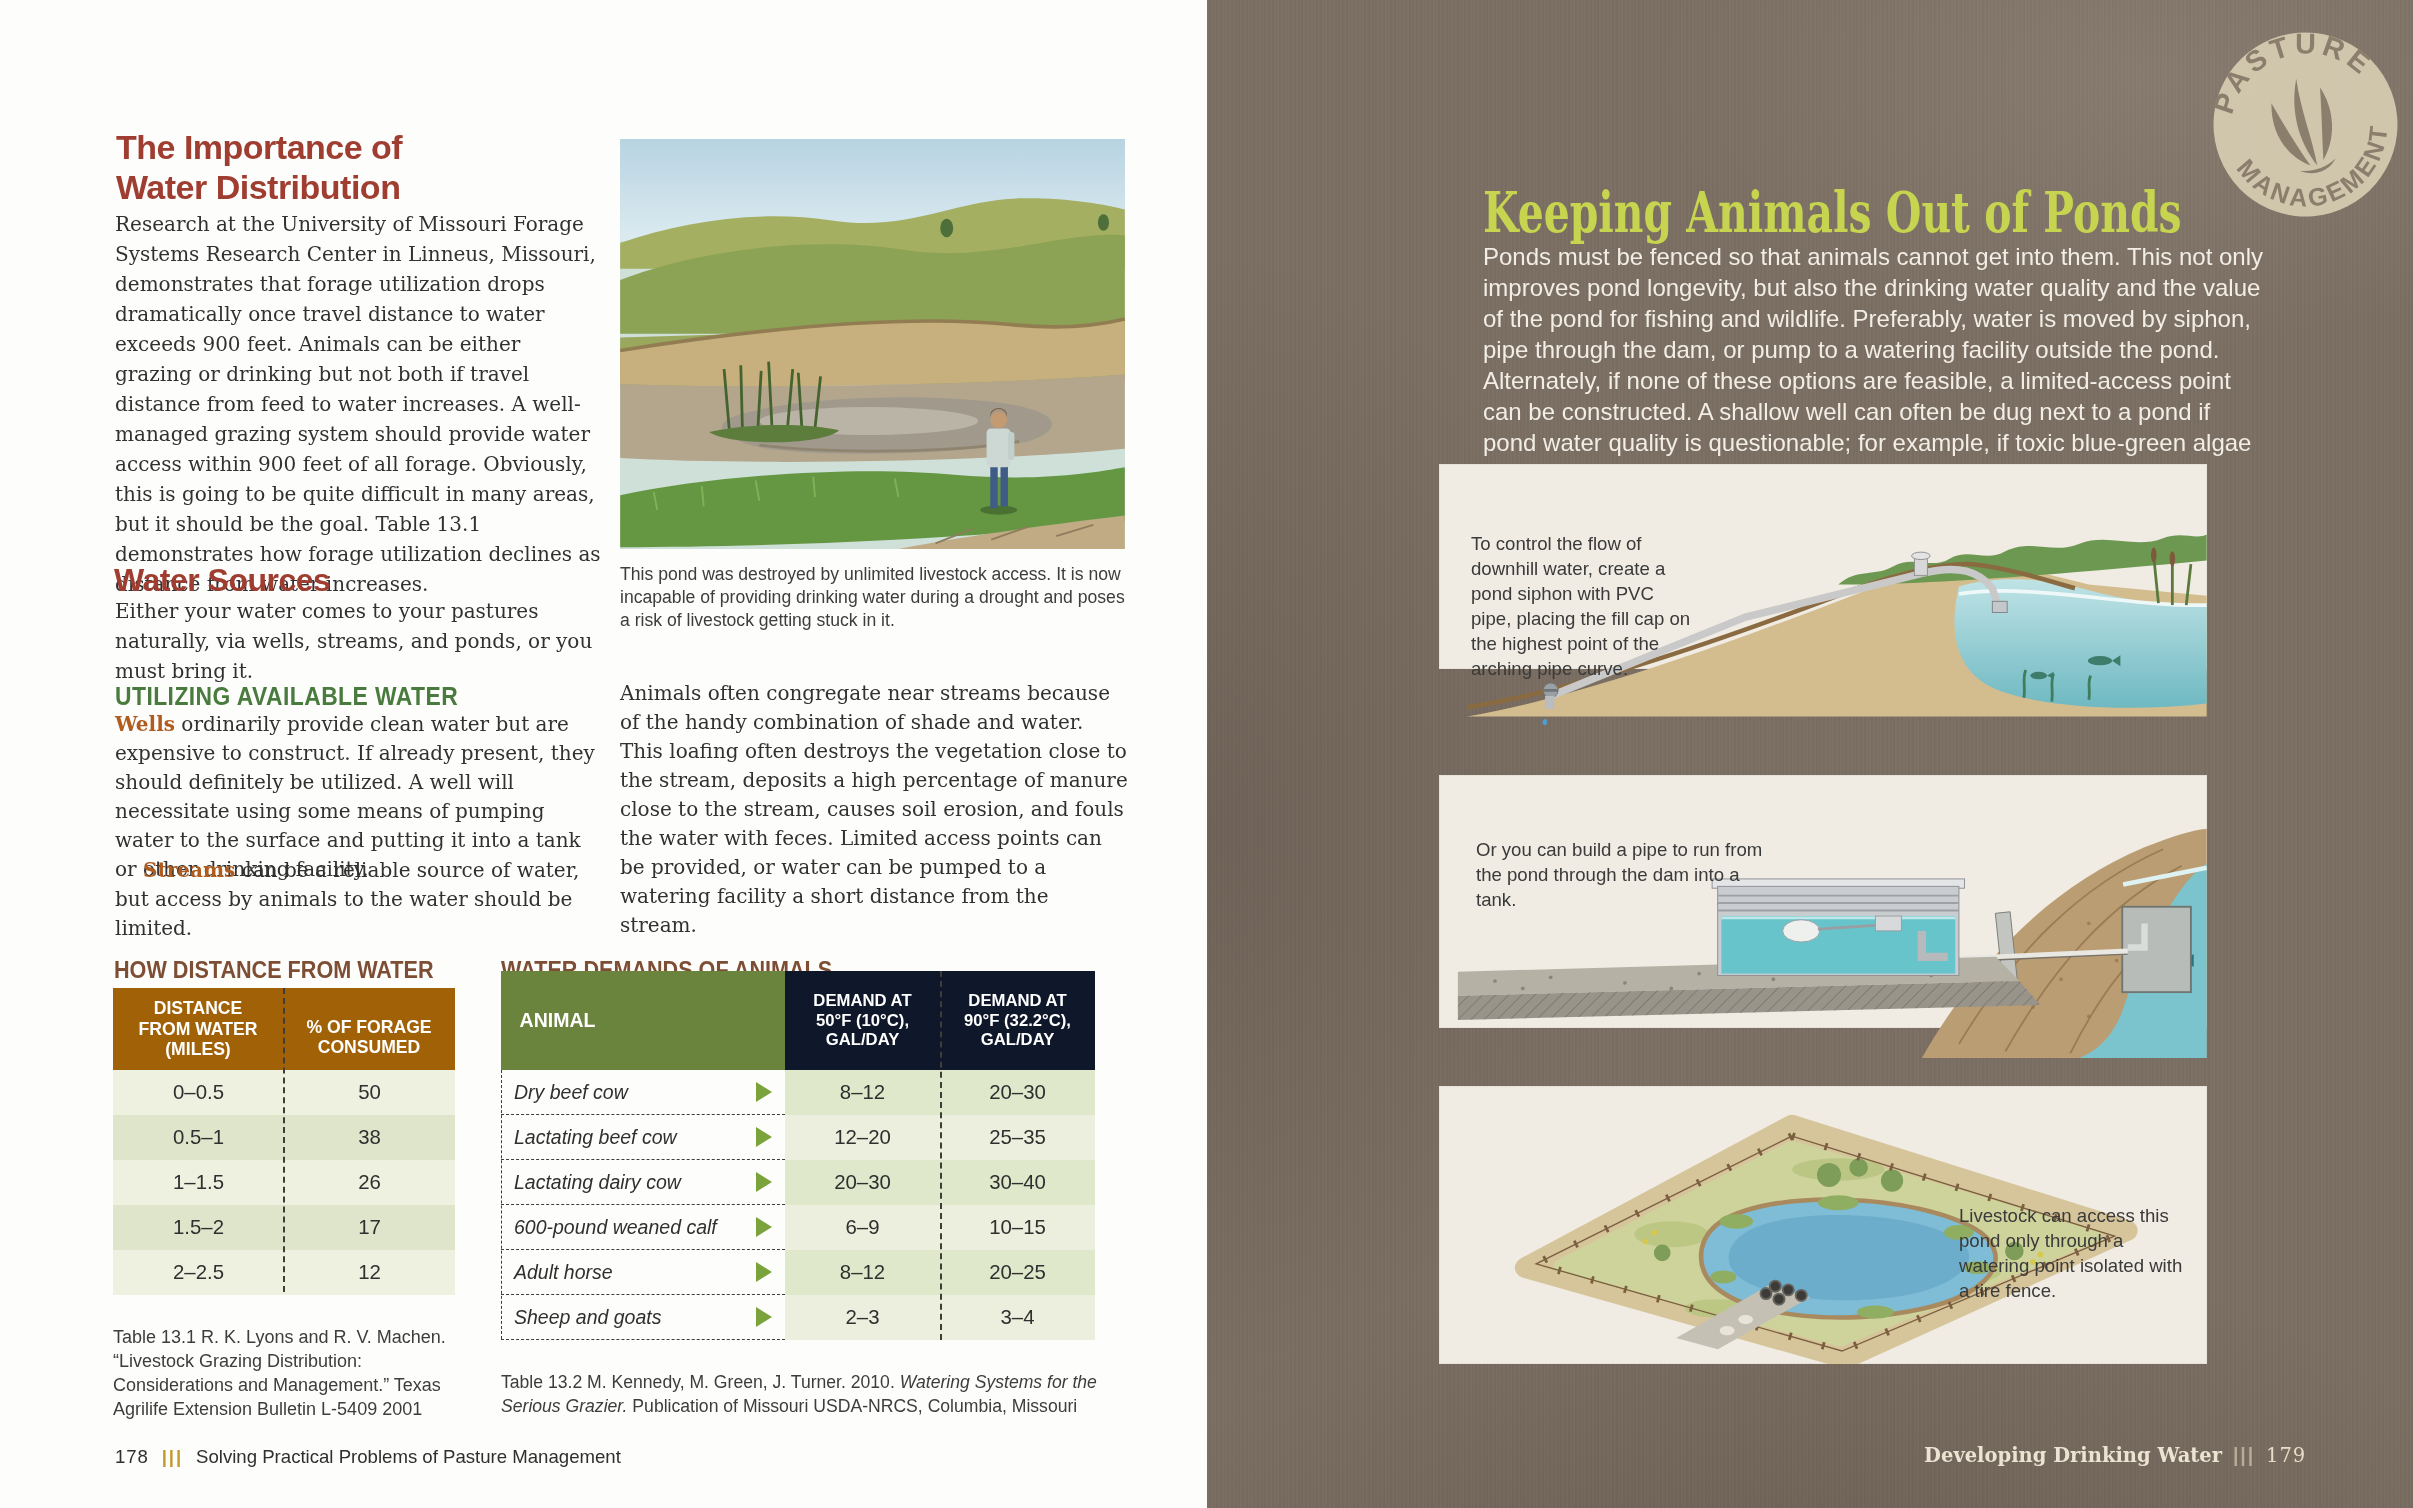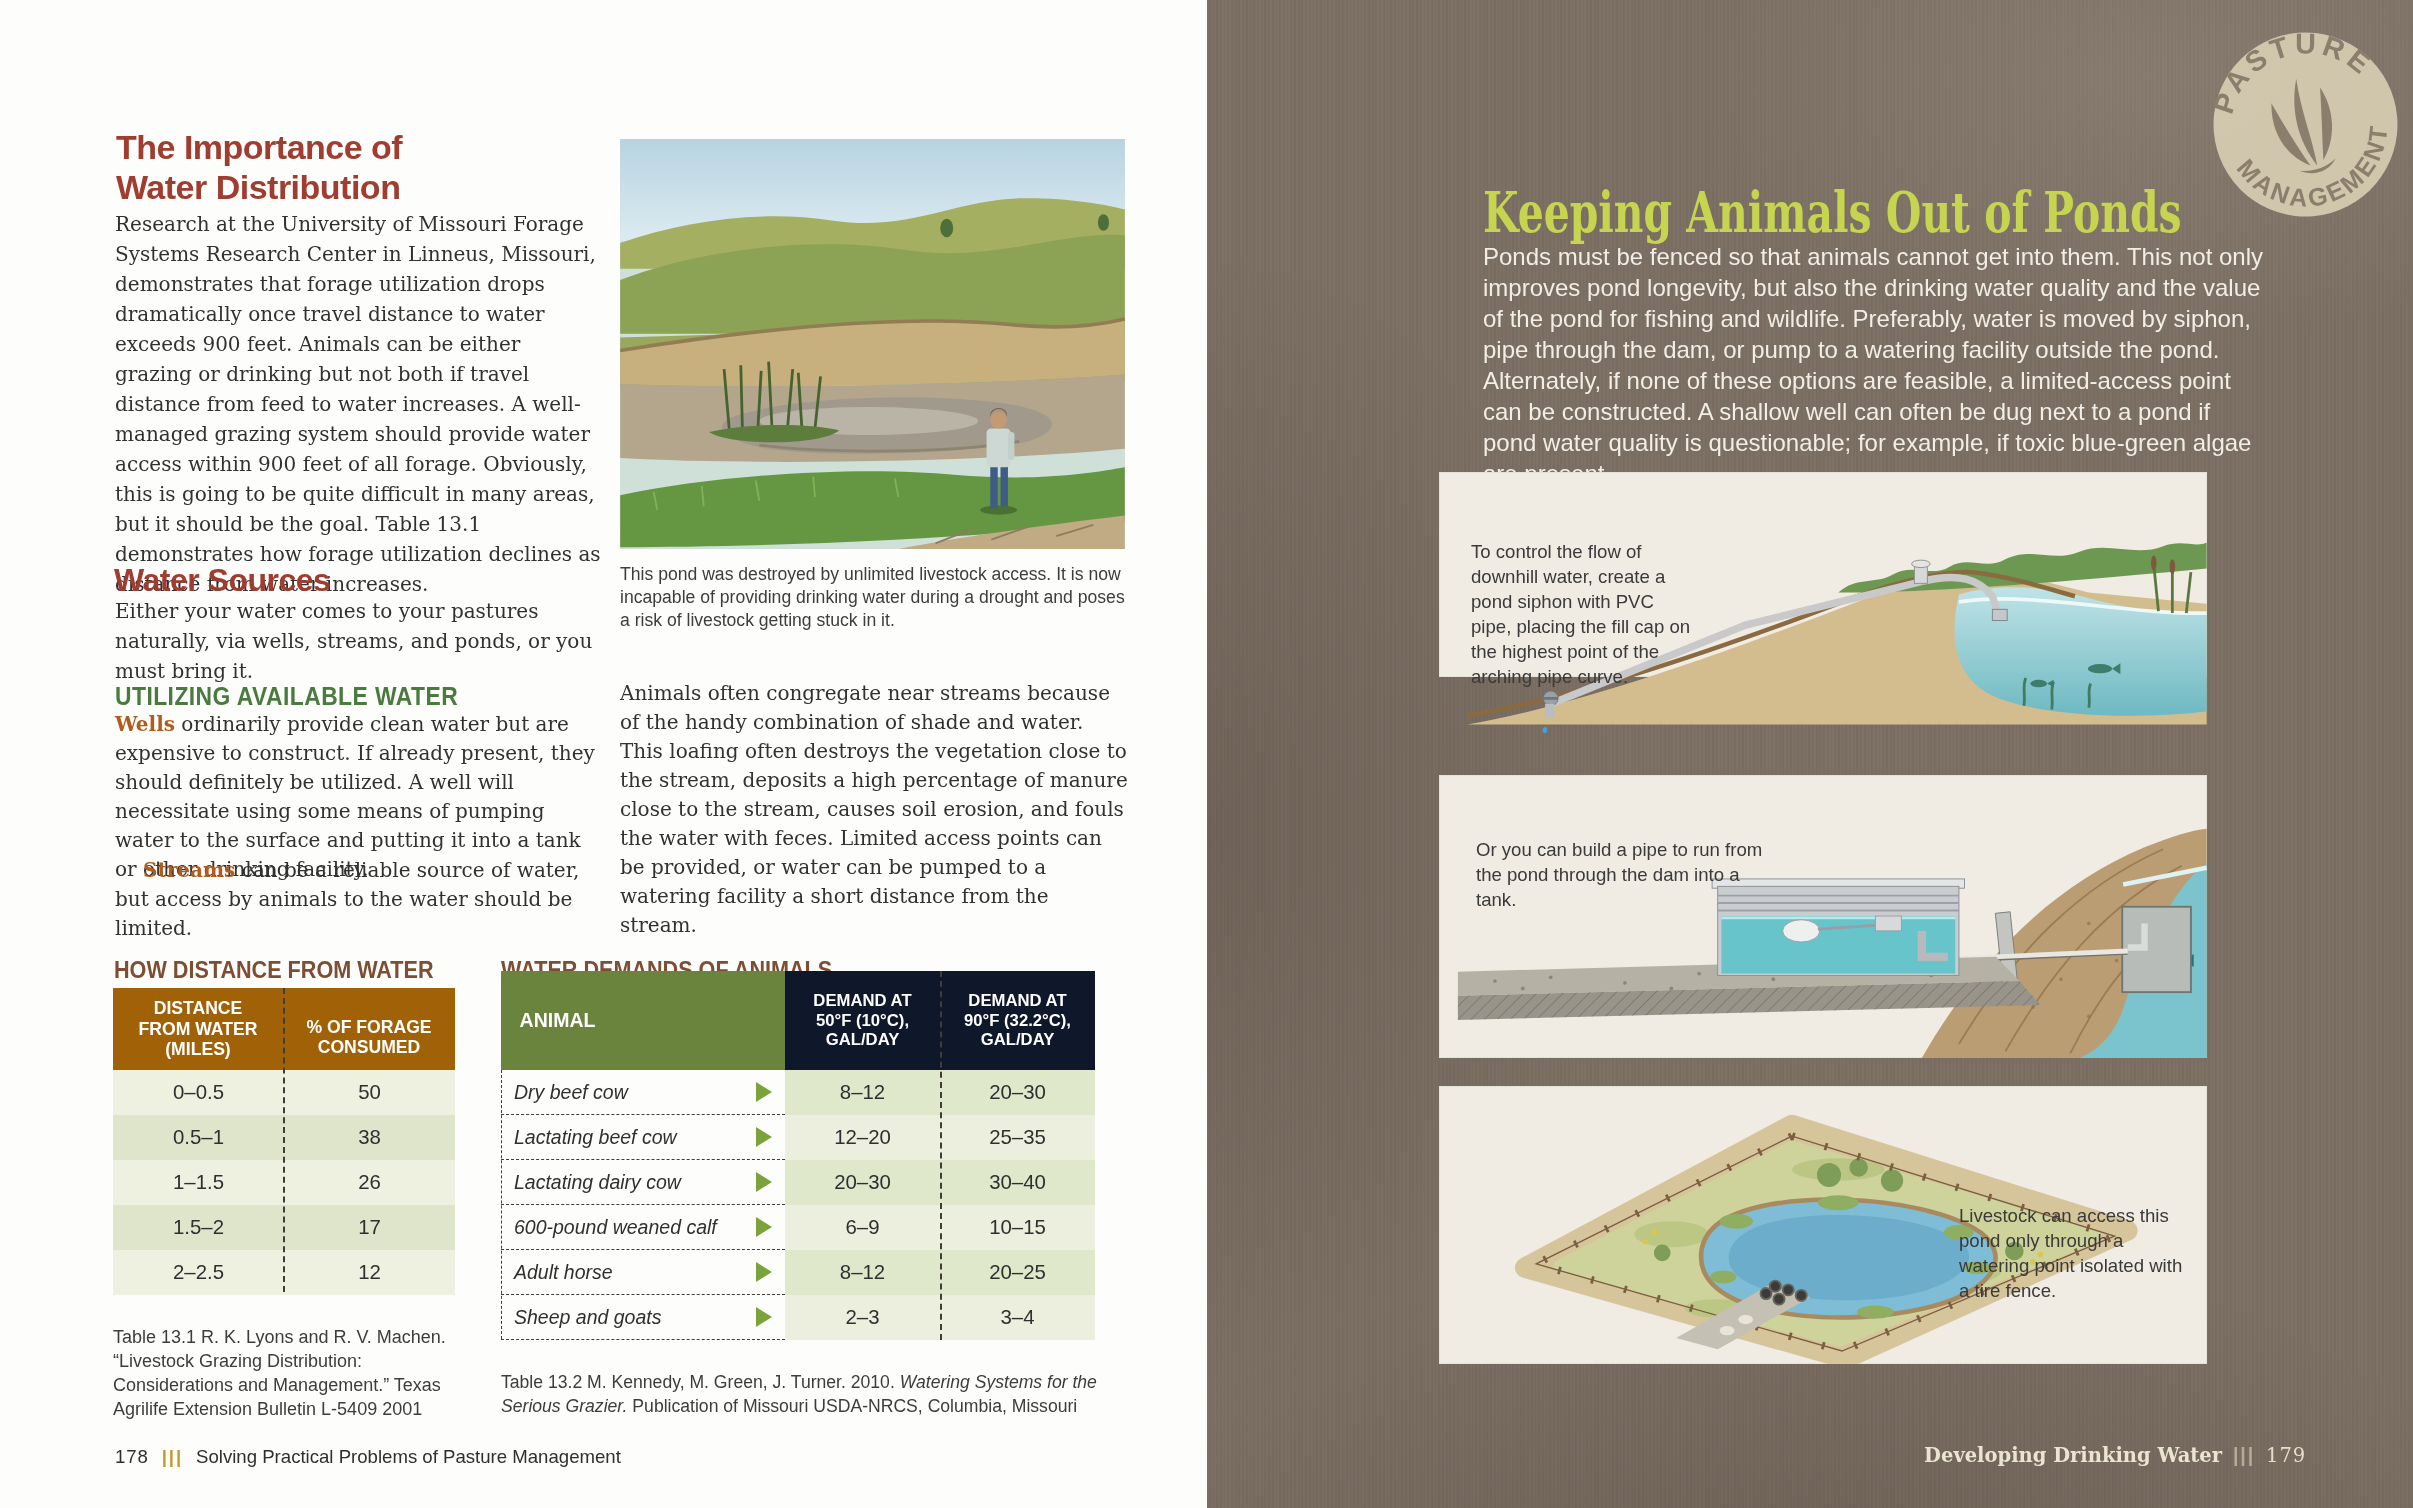--- a/index.html
+++ b/index.html
@@ -72,22 +72,22 @@
   .rp-bg{left:1207px;top:0;width:1207px;height:1508px;background-color:#7b6e63;
     background-image:
       radial-gradient(835px 464px at 78% 5%, rgba(240,234,222,0.10), rgba(240,234,222,0) 60%),
       radial-gradient(1485px 928px at 50% 115%, rgba(30,24,18,0.20), rgba(30,24,18,0) 55%),
       radial-gradient(928px 1300px at 0% 55%, rgba(35,28,22,0.14), rgba(0,0,0,0) 45%),
       repeating-linear-gradient(90deg, rgba(255,255,255,0.015) 0 1.9px, rgba(0,0,0,0.02) 1.9px 3.7px);}
   .rp-head{left:1483px;top:141px;font:700 56px "DejaVu Serif",serif;color:#c6d44f;
            transform:scaleX(.73);transform-origin:left top;white-space:nowrap;}
   .rp-intro{left:1483px;top:217px;width:787px;font-size:24px;line-height:31px;color:#f2eee6;}
   .panel{left:1439px;width:768px;background:#f0ece3;box-shadow:0 0 0 0.9px rgba(0,0,0,0.04) inset;}
-  .p1{top:464px;height:205px;margin-top:8px;}
-  .p2{top:775px;height:283px;}
+  .p1{top:464px;height:205px;}
+  .p2{top:775px;height:253px;}
   .p3{top:1086px;height:278px;}
   .panel svg{position:absolute;left:0;top:0;}
   .pcap{position:absolute;font-size:18.6px;line-height:25px;color:#3a3a3a;}
   .p1 .pcap{left:32px;top:48px;width:227px;}
   .p2 .pcap{left:37px;top:43px;width:306px;}
   .p3 .pcap{left:520px;top:98px;width:232px;}
   .rp-footer{left:1615px;top:1444px;width:691px;text-align:right;font:700 19.5px "DejaVu Serif",serif;color:#ece4d2;}
   .rp-footer .div{color:#b7ab98;margin:0 11px;letter-spacing:1.9px;font-family:"Liberation Sans",sans-serif;}
   .rp-footer .pg{font-weight:400;color:#e6ddc9;letter-spacing:0.9px;}
   .stamp{left:2207px;top:26px;width:197px;height:197px;}

